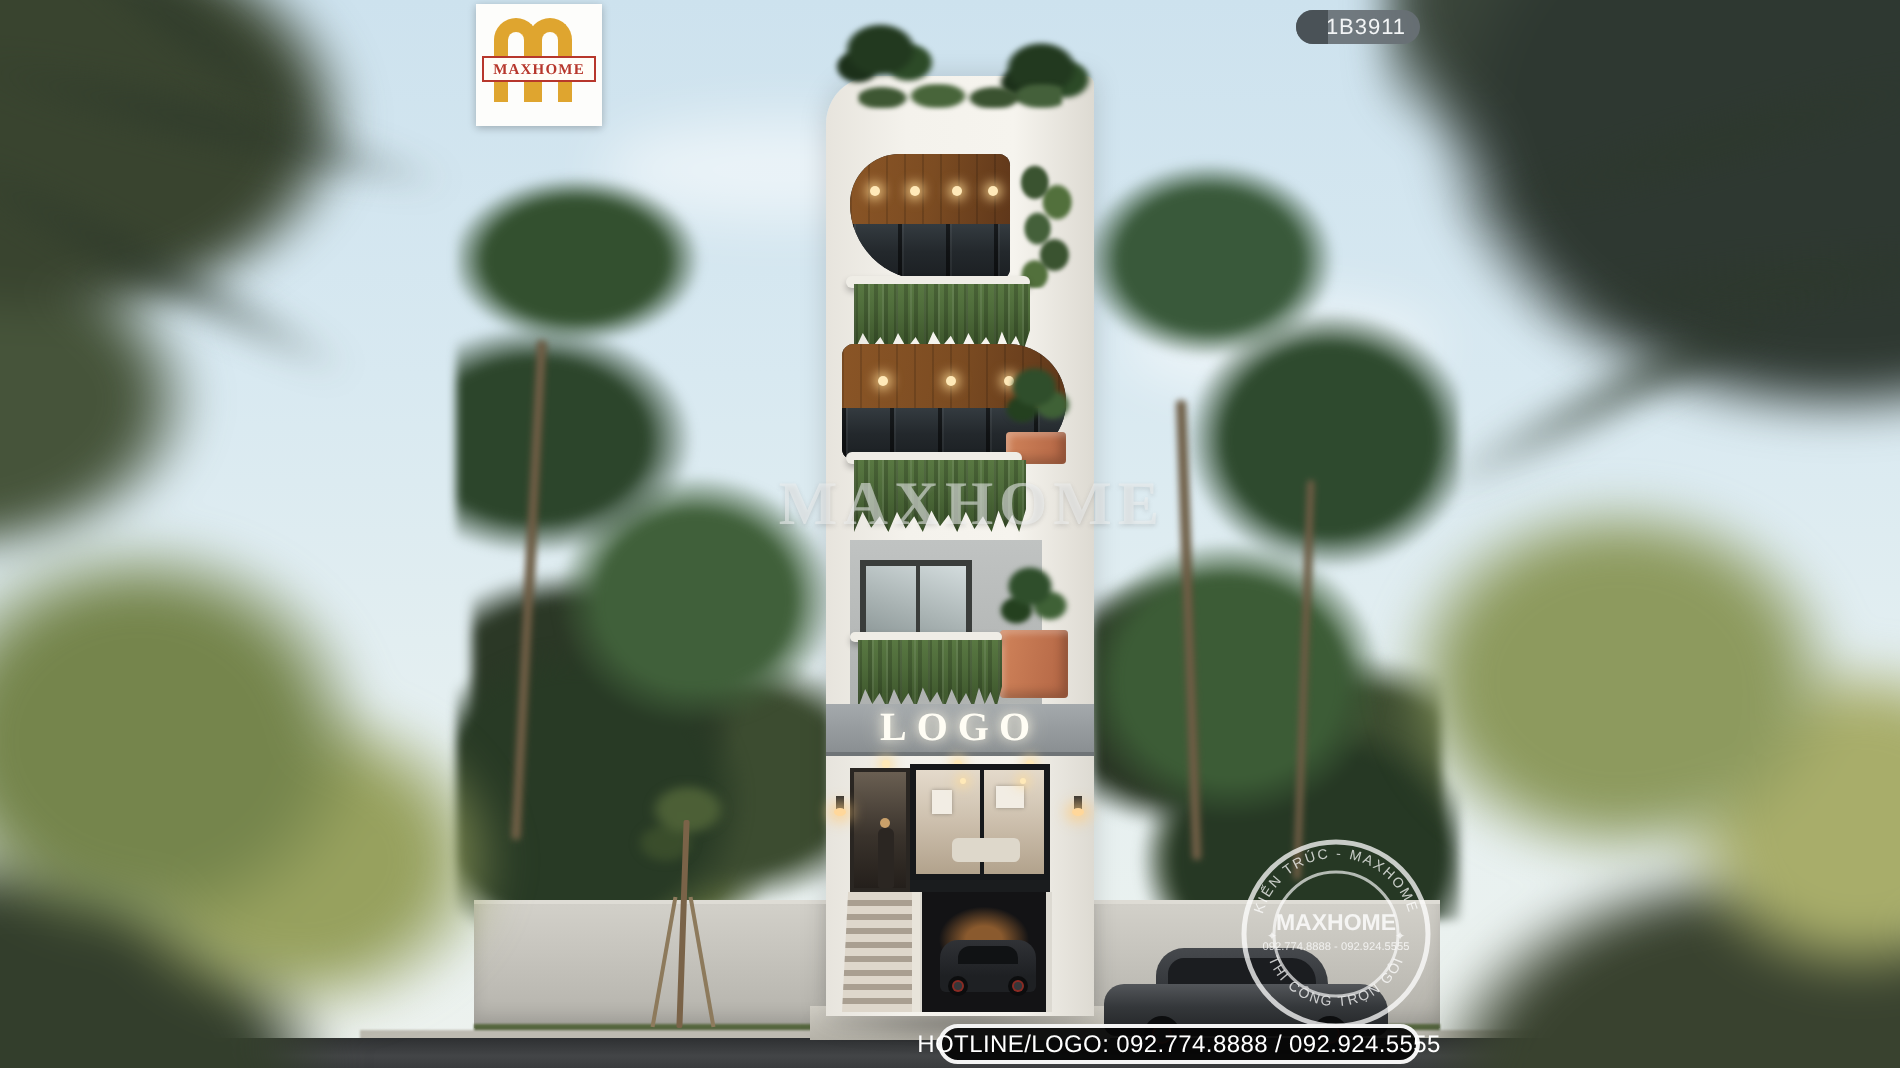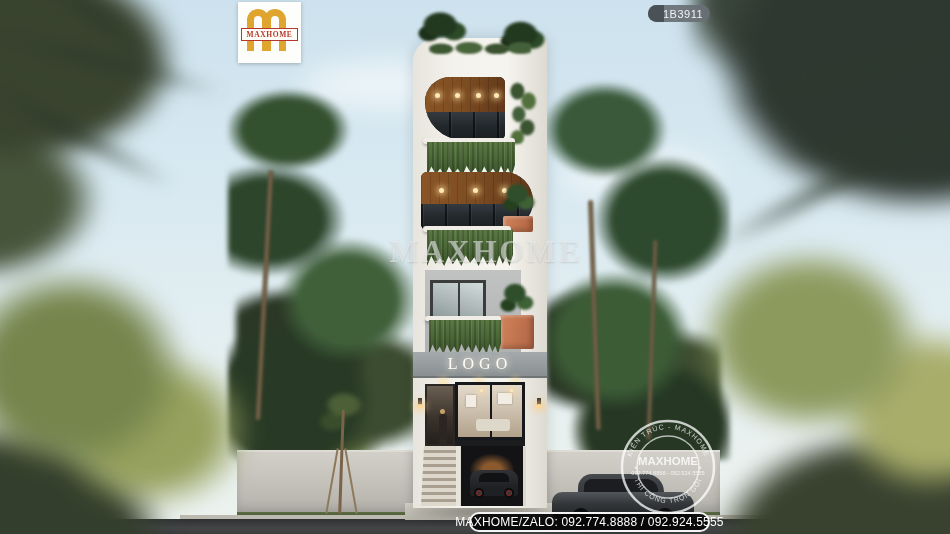--- a/index.html
+++ b/index.html
@@ -102,22 +102,22 @@
     radial-gradient(ellipse 16px 14px at 45% 40%,#2f4e2b 58%,rgba(47,78,43,0) 76%),
     radial-gradient(ellipse 13px 11px at 70% 60%,#3f6136 52%,rgba(63,97,54,0) 74%),
     radial-gradient(ellipse 12px 10px at 28% 65%,#24401f 55%,rgba(36,64,31,0) 74%);}
   .graywall{background:linear-gradient(180deg,#c0c3c2,#aeb1b0);}
   .win3{border:3px solid #3a3d3b;background:linear-gradient(200deg,#d3dcdd 0%,#aab4b4 60%,#8f9a9a 100%);}
   .win3:after{content:"";position:absolute;left:50%;top:0;width:2px;height:100%;background:#3a3d3b;}
   .pot{background:linear-gradient(100deg,#d0835a,#b26544);border-radius:2px;
     box-shadow:inset 2px 2px 3px rgba(255,255,255,.25), inset -3px -3px 5px rgba(0,0,0,.2);}
   .signband{background:linear-gradient(180deg,#a4a9ac,#8a8f92);border-bottom:2px solid #6f7477;
     display:flex;align-items:center;justify-content:center;}
-  .signtext{position:static;font-family:"Liberation Serif",serif;font-weight:normal;
-    font-size:16px;letter-spacing:5px;color:#fffdf4;
+  .signtext{position:static;font-family:"Liberation Serif",serif;font-weight:bold;
+    font-size:20px;letter-spacing:5px;color:#fffdf4;
     text-shadow:0 0 6px rgba(255,250,230,.95),0 0 12px rgba(255,250,230,.6);}
   .storefront{border:3px solid #16181b;overflow:hidden;
     background:linear-gradient(180deg,#e4dacb 0%,#cfc2b0 45%,#b2a28c 100%);}
   .storefront .mull{left:50%;top:0;width:2px;height:100%;background:#16181b;}
   .interior-frame{background:#f2ede4;box-shadow:0 0 2px rgba(0,0,0,.3);}
   .sofa{background:#ded8cb;border-radius:3px;}
   .doorway{background:linear-gradient(180deg,#6a5f52 0%,#3a332c 55%,#241f1b 100%);
     border:2px solid #2a2622;}
   .person{background:#2b2622;border-radius:3px 3px 1px 1px;}
   .person:before{content:"";position:absolute;left:1px;top:-5px;width:5px;height:5px;
@@ -343,16 +343,16 @@
     <text font-size="7" fill="rgba(255,255,255,.85)" letter-spacing="1" font-family="Liberation Sans, sans-serif">
       <textPath href="#arcBot" startOffset="50%" text-anchor="middle">THI CÔNG TRỌN GÓI</textPath>
     </text>
     <text x="52" y="50" text-anchor="middle" font-size="11.5" font-weight="bold" fill="rgba(255,255,255,.9)" font-family="Liberation Sans, sans-serif">MAXHOME</text>
     <text x="52" y="60" text-anchor="middle" font-size="5.6" fill="rgba(255,255,255,.85)" font-family="Liberation Sans, sans-serif">092.774.8888 - 092.924.5555</text>
     <text x="20" y="55" text-anchor="middle" font-size="6" fill="rgba(255,255,255,.8)">✦</text>
     <text x="84" y="55" text-anchor="middle" font-size="6" fill="rgba(255,255,255,.8)">✦</text>
   </svg>
 
   <div id="hotline-bar">
-    <span>MAXHOME/ZALO: 092.774.8888 / 092.924.5555</span>
+    <span>HOTLINE/LOGO: 092.774.8888 / 092.924.5555</span>
   </div>
 
 </div>
 
 </body></html>

